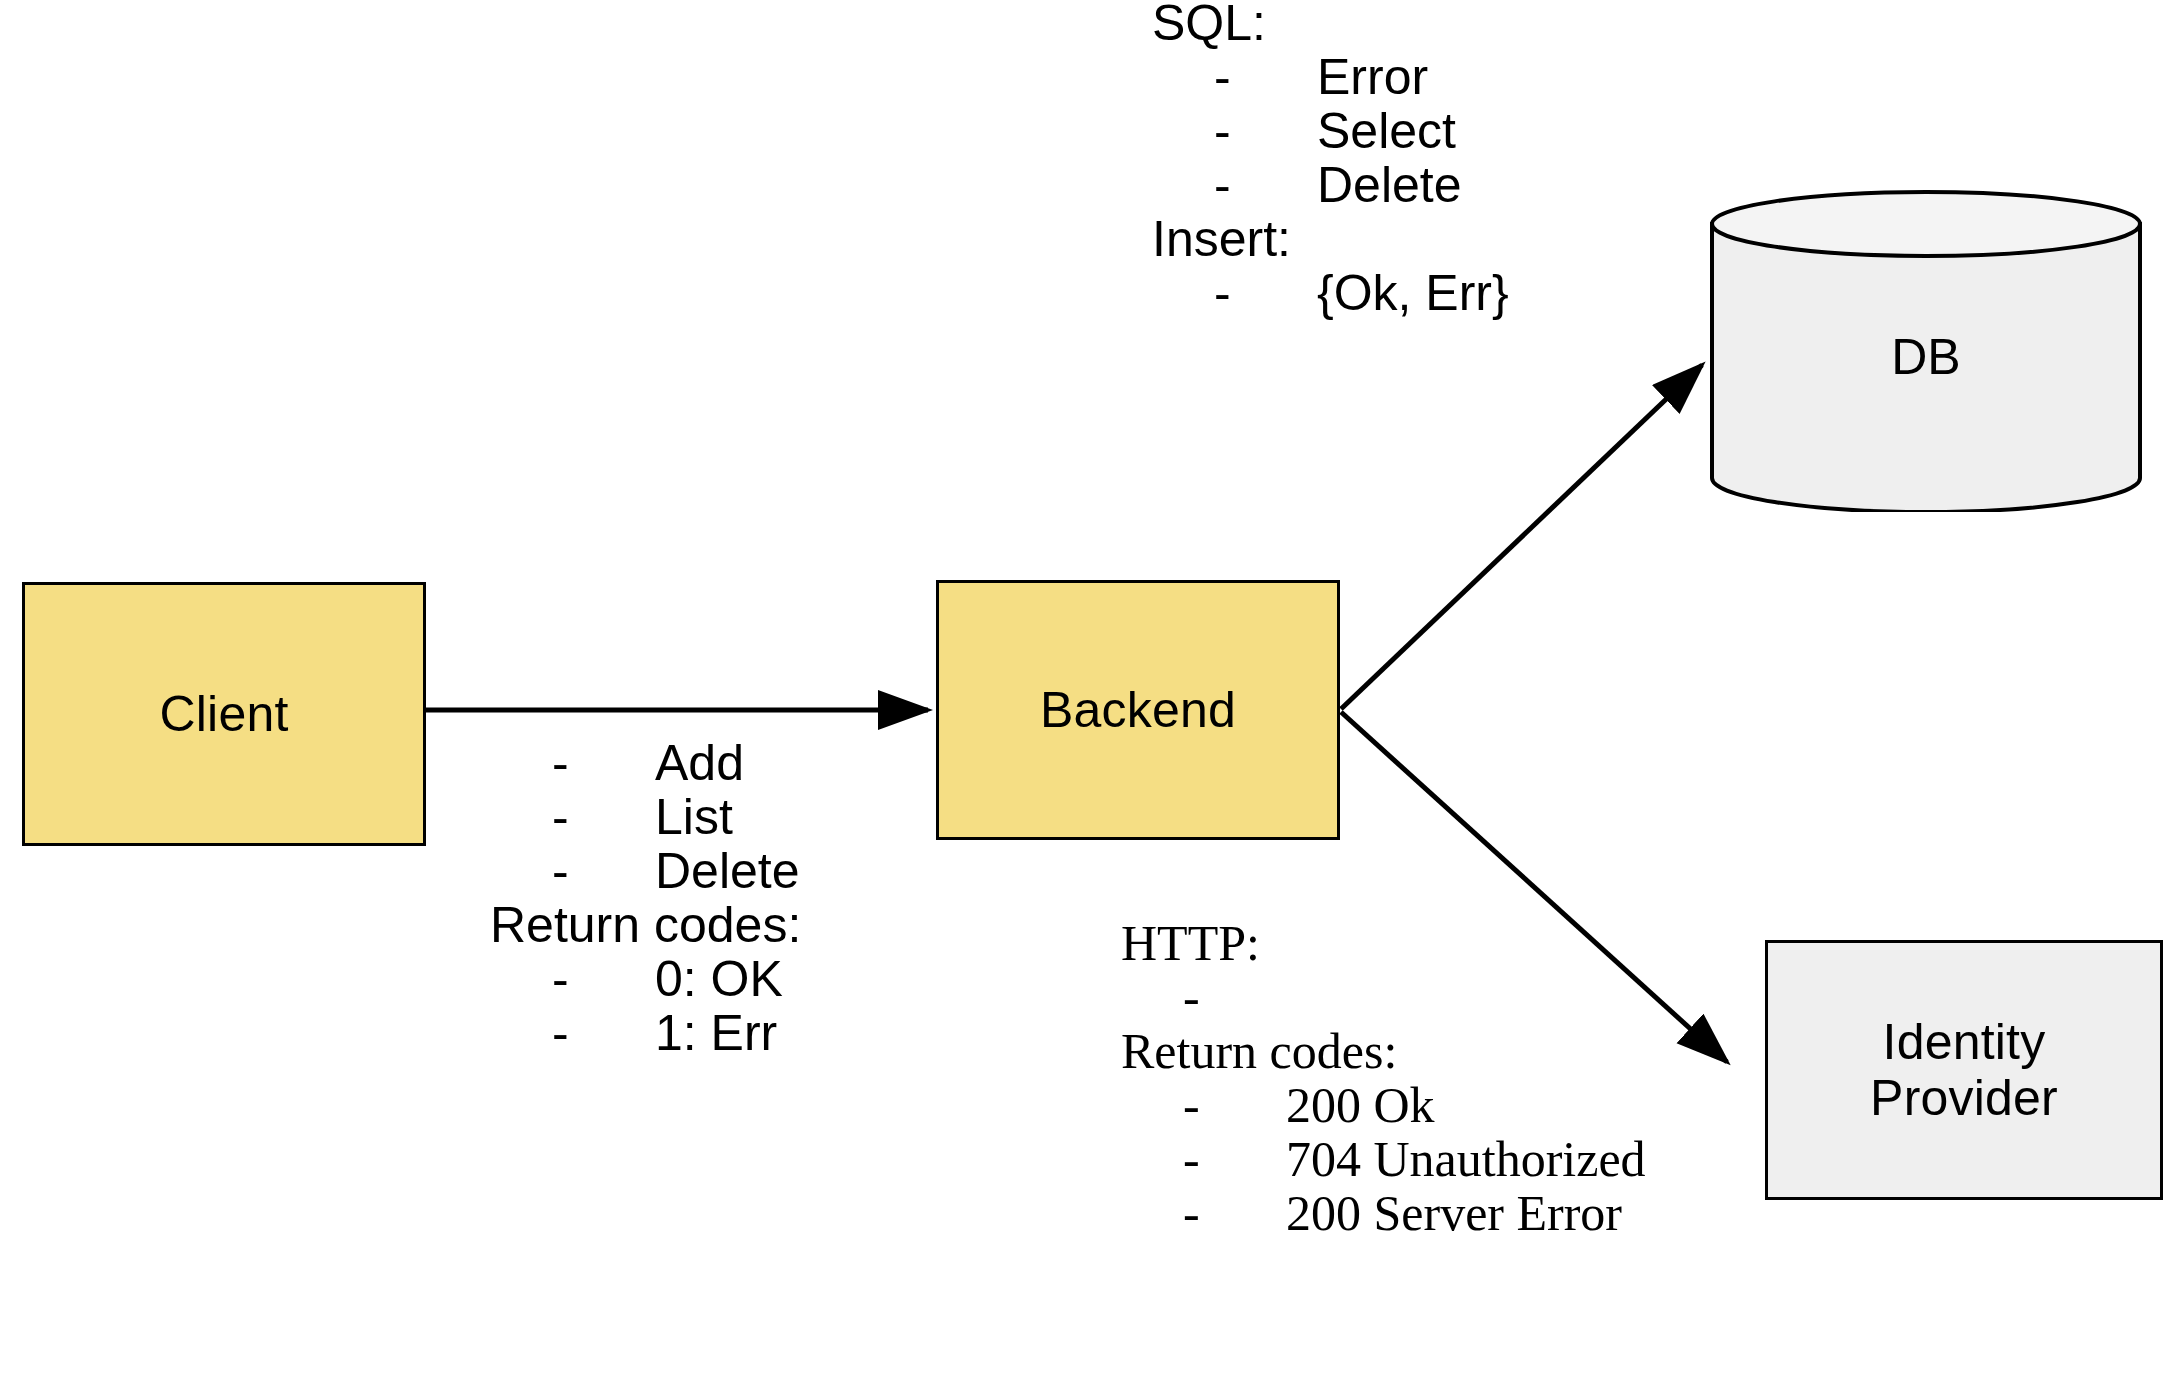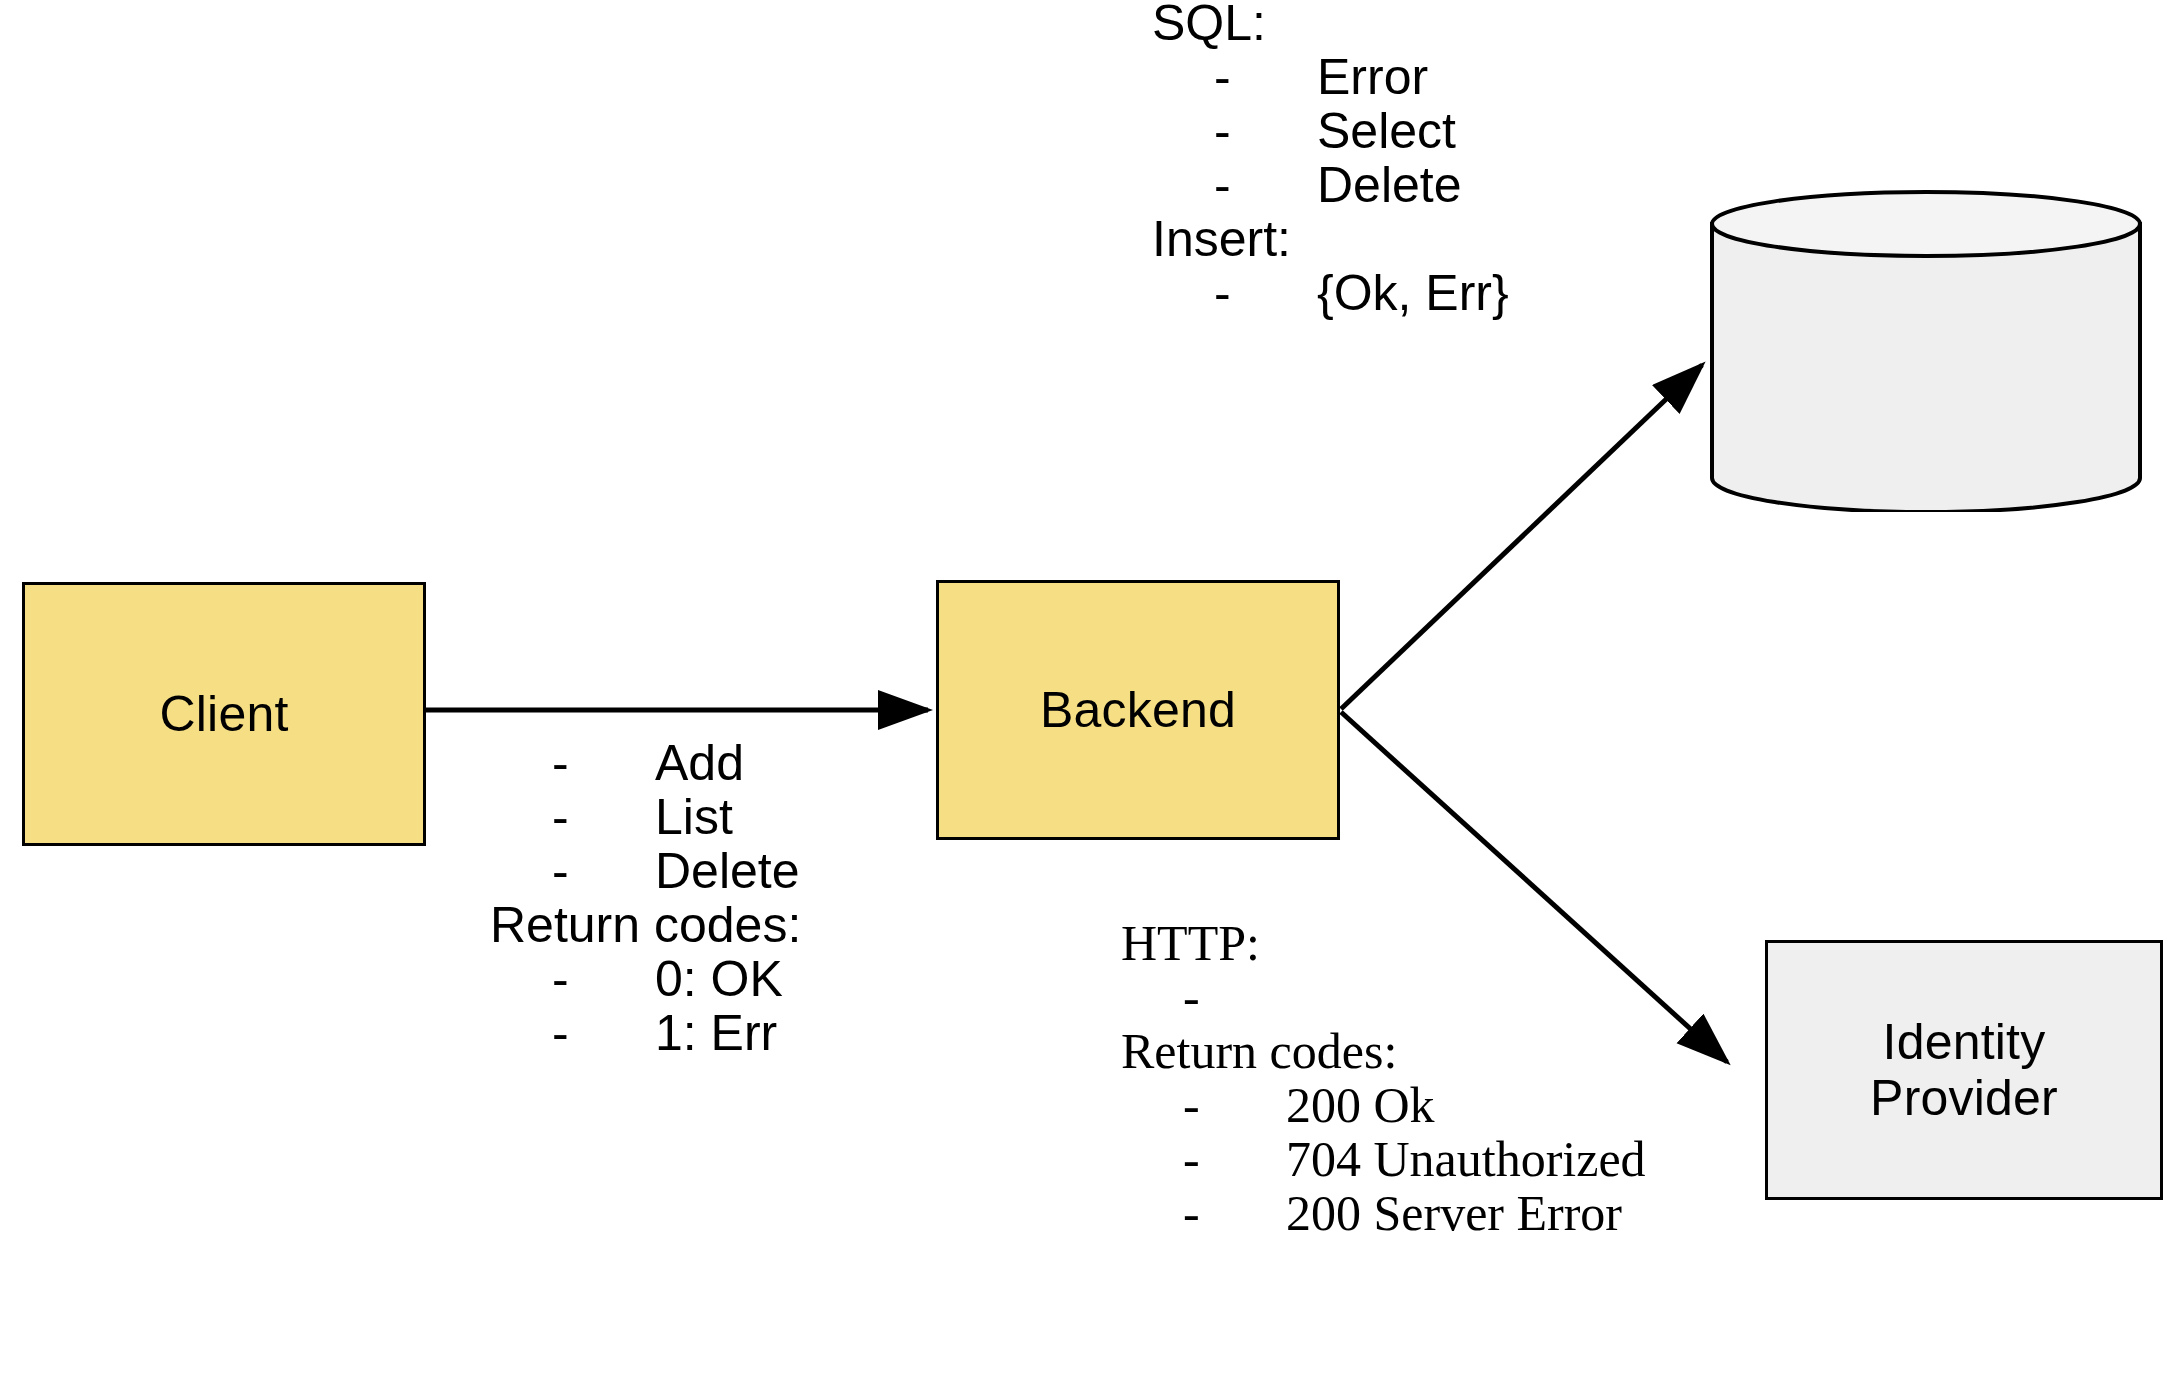--- a/index.html
+++ b/index.html
@@ -130,20 +130,21 @@
 
   <div id="node-backend" class="node node-rect node-yellow">
     <span>Backend</span>
   </div>
 
   <div id="node-db">
     <svg viewBox="0 0 432 322" xmlns="http://www.w3.org/2000/svg">
       <path d="M2,34 L2,288 A214,34 0 0 0 430,288 L430,34 Z" fill="#EFEFEF" stroke="#000000" stroke-width="4"></path>
       <ellipse cx="216" cy="34" rx="214" ry="32" fill="#F4F4F4" stroke="#000000" stroke-width="4"></ellipse>
     </svg>
+    <div class="db-label">DB</div>
   </div>
 
   <div id="node-idp" class="node node-rect node-gray">
     <div>
       <div>Identity</div>
       <div>Provider</div>
     </div>
   </div>
 
   <div id="annot-sql" class="annot">

